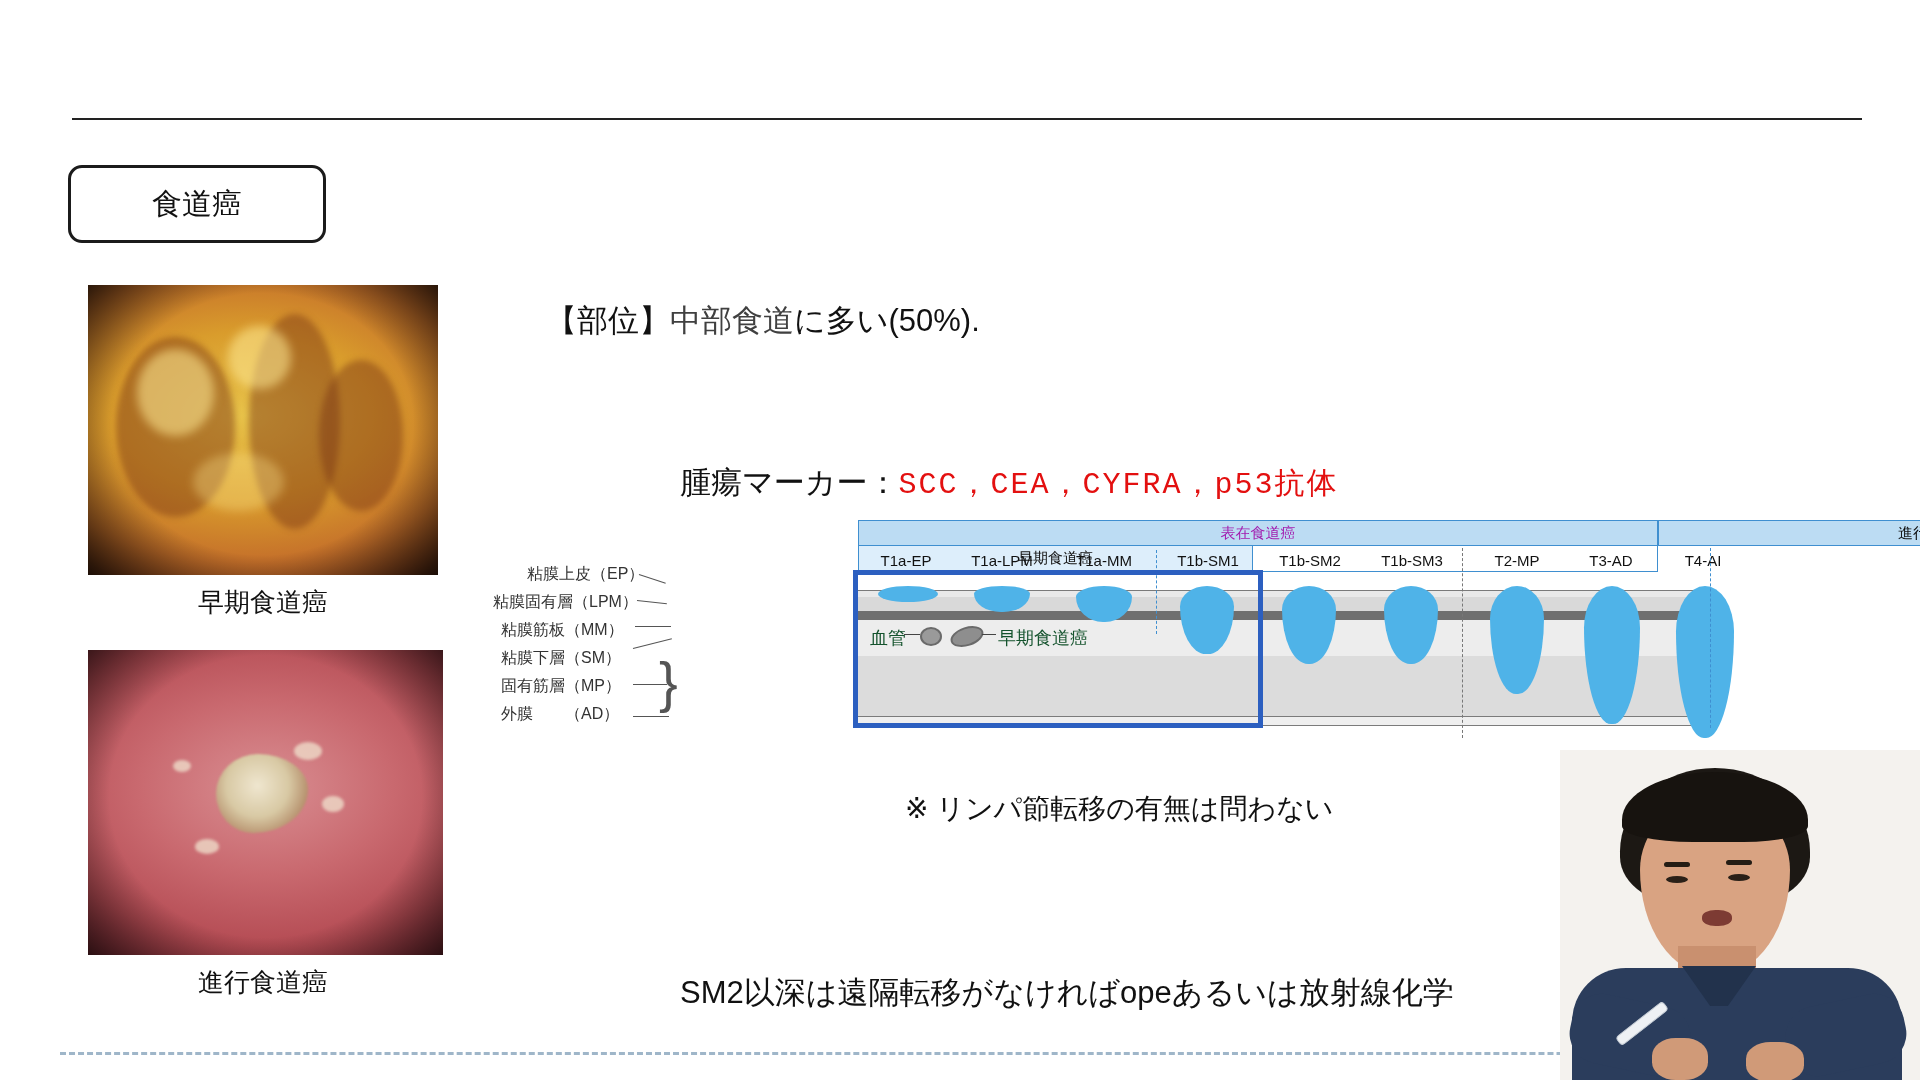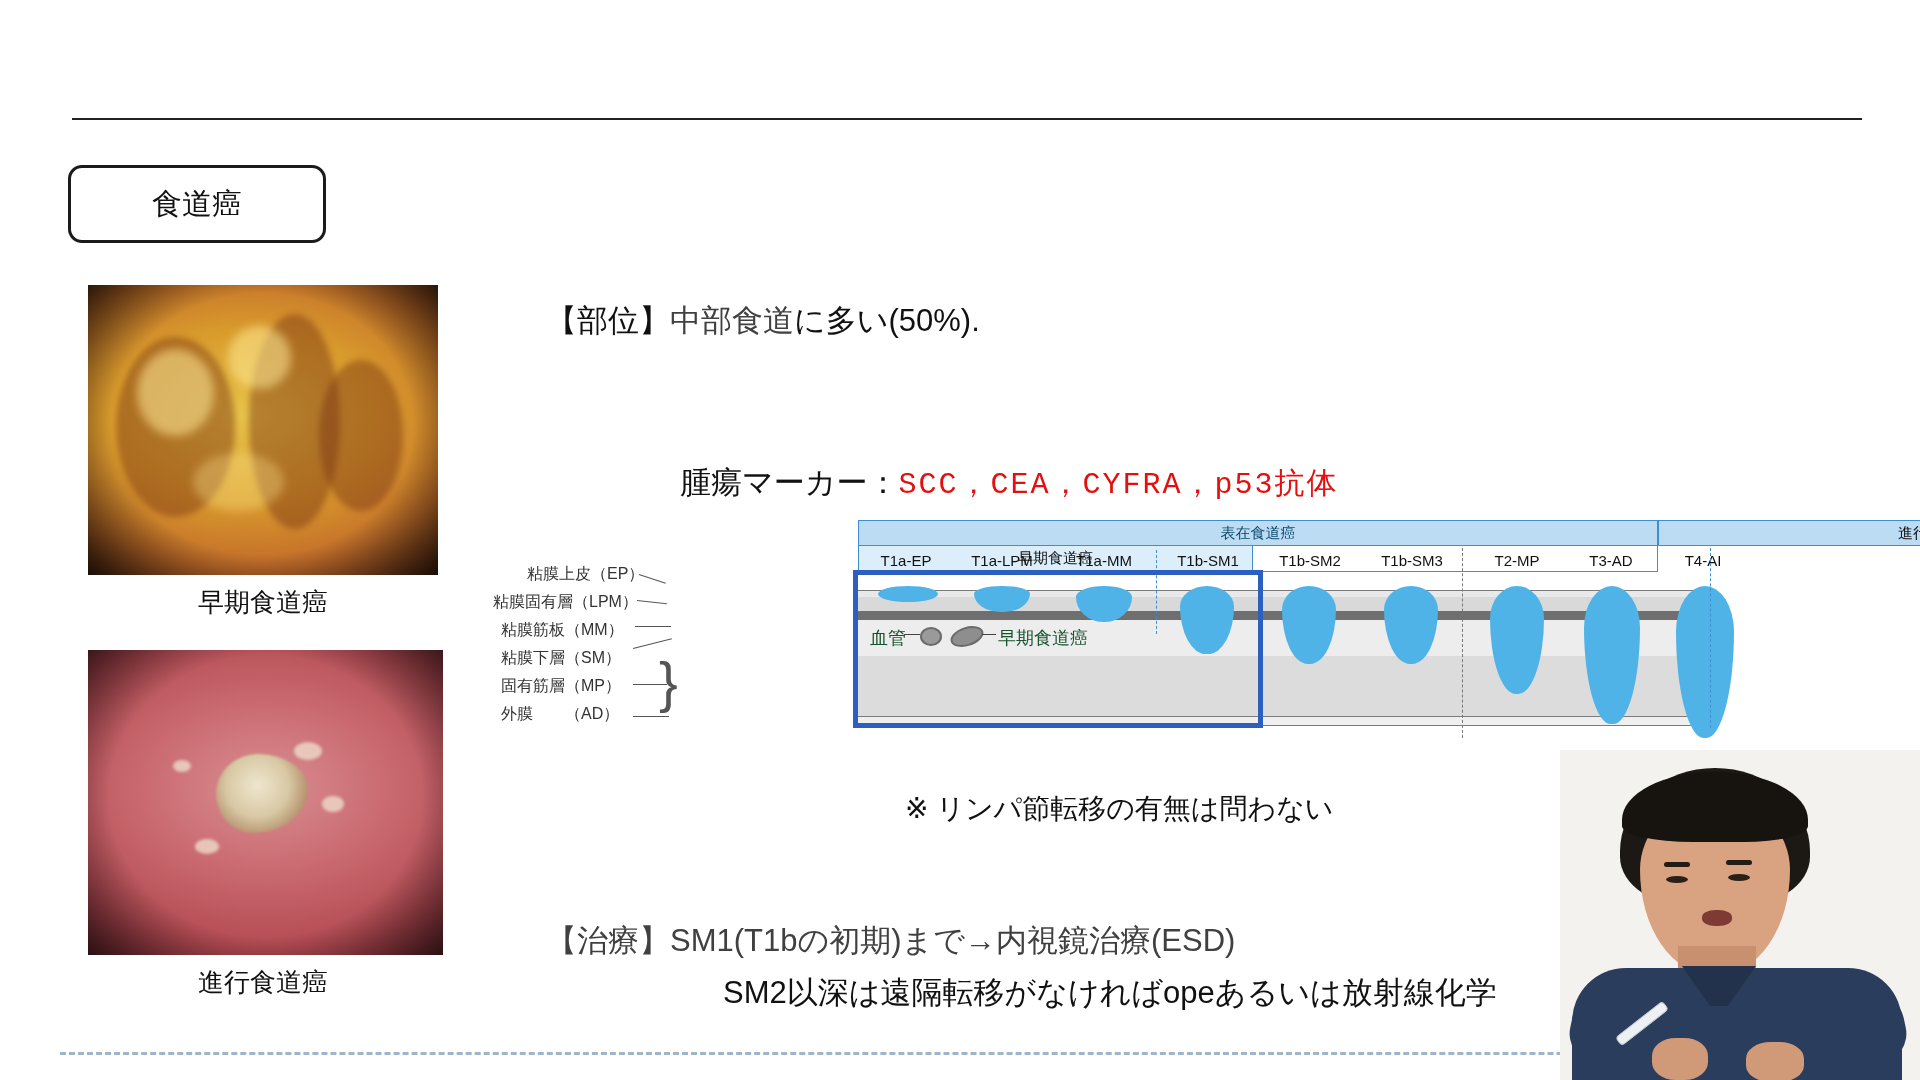--- a/index.html
+++ b/index.html
@@ -66,31 +66,31 @@
     background:radial-gradient(ellipse 80% 84% at 50% 48%, rgba(0,0,0,0) 55%, rgba(0,0,0,.72) 88%, #000 100%);}
 
   
   .txt{position:absolute;font-size:31px;color:#111;white-space:nowrap;line-height:1.35;}
   .red{color:#404040;}
   .t-site{left:546px;top:300px;}
   .t-exam1{left:546px;top:412px;}
   .t-exam2{left:680px;top:462px;}
   .t-note{left:905px;top:790px;font-size:28px;}
   .t-tx1{left:546px;top:920px;}
-  .t-tx2{left:680px;top:972px;margin-left:43px;}
+  .t-tx2{left:680px;top:972px;}
   .mono-red{color:#e31010;font-family:"Liberation Mono","DejaVu Sans Mono",monospace;letter-spacing:2px;font-size:30px;}
 
   
   .diagram{position:absolute;left:645px;top:520px;width:1080px;height:260px;}
 
   .dg-band{position:absolute;box-sizing:border-box;}
   .band-superficial{
     left:213px;top:0;width:800px;height:26px;
     background:#bcdcf3;border:1px solid #3f8fd0;
-    font-size:15px;color:#0c4a6e;display:flex;align-items:center;justify-content:center;
+    font-size:15px;color:#a21caf;display:flex;align-items:center;justify-content:center;
   }
   .band-advanced{
     left:1013px;top:0;width:555px;height:26px;
     background:#bcdcf3;border:1px solid #3f8fd0;
     font-size:15px;color:#111;display:flex;align-items:center;justify-content:center;
   }
   .band-early{
     left:213px;top:26px;width:395px;height:26px;
     background:#ddeefb;border:1px solid #3f8fd0;border-top:none;
     font-size:15px;color:#111;display:flex;align-items:center;justify-content:center;
@@ -210,23 +210,20 @@
     <span>【部位】</span><span class="red">中部食道</span><span>に多い(50%).</span>
   </div>
 
 
   <div class="txt t-exam2">
     <span>腫瘍マーカー：</span><span class="mono-red">SCC，CEA，CYFRA，p53抗体</span>
   </div>
 
   <div class="txt t-note">※ リンパ節転移の有無は問わない</div>
 
-  <div class="txt t-tx1">
-    <span class="red">【治療】</span><span class="red">SM1(T1bの初期)まで→内視鏡治療(ESD)</span>
-  </div>
   <div class="txt t-tx2">SM2以深は遠隔転移がなければopeあるいは放射線化学</div>
 
   <div class="diagram">
 
     <div class="dg-band band-superficial">
       <span>表在食道癌</span>
     </div>
     <div class="dg-band band-advanced">
       <span>進行食道癌</span>
     </div>

